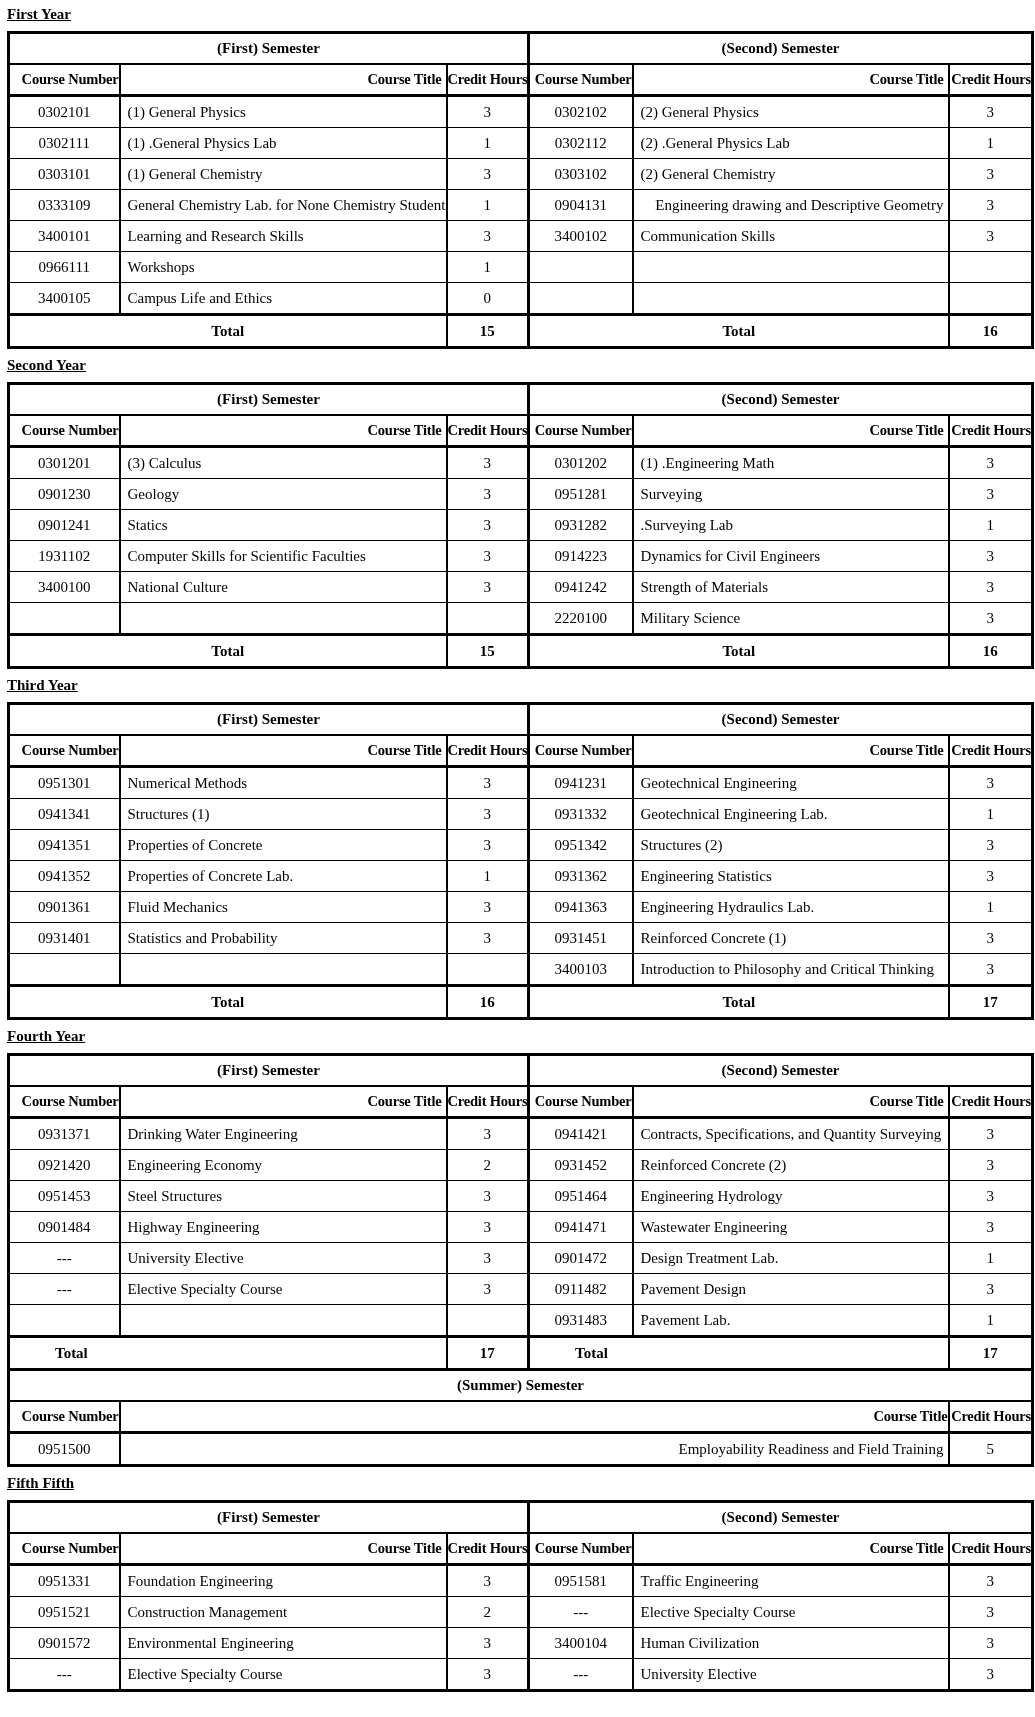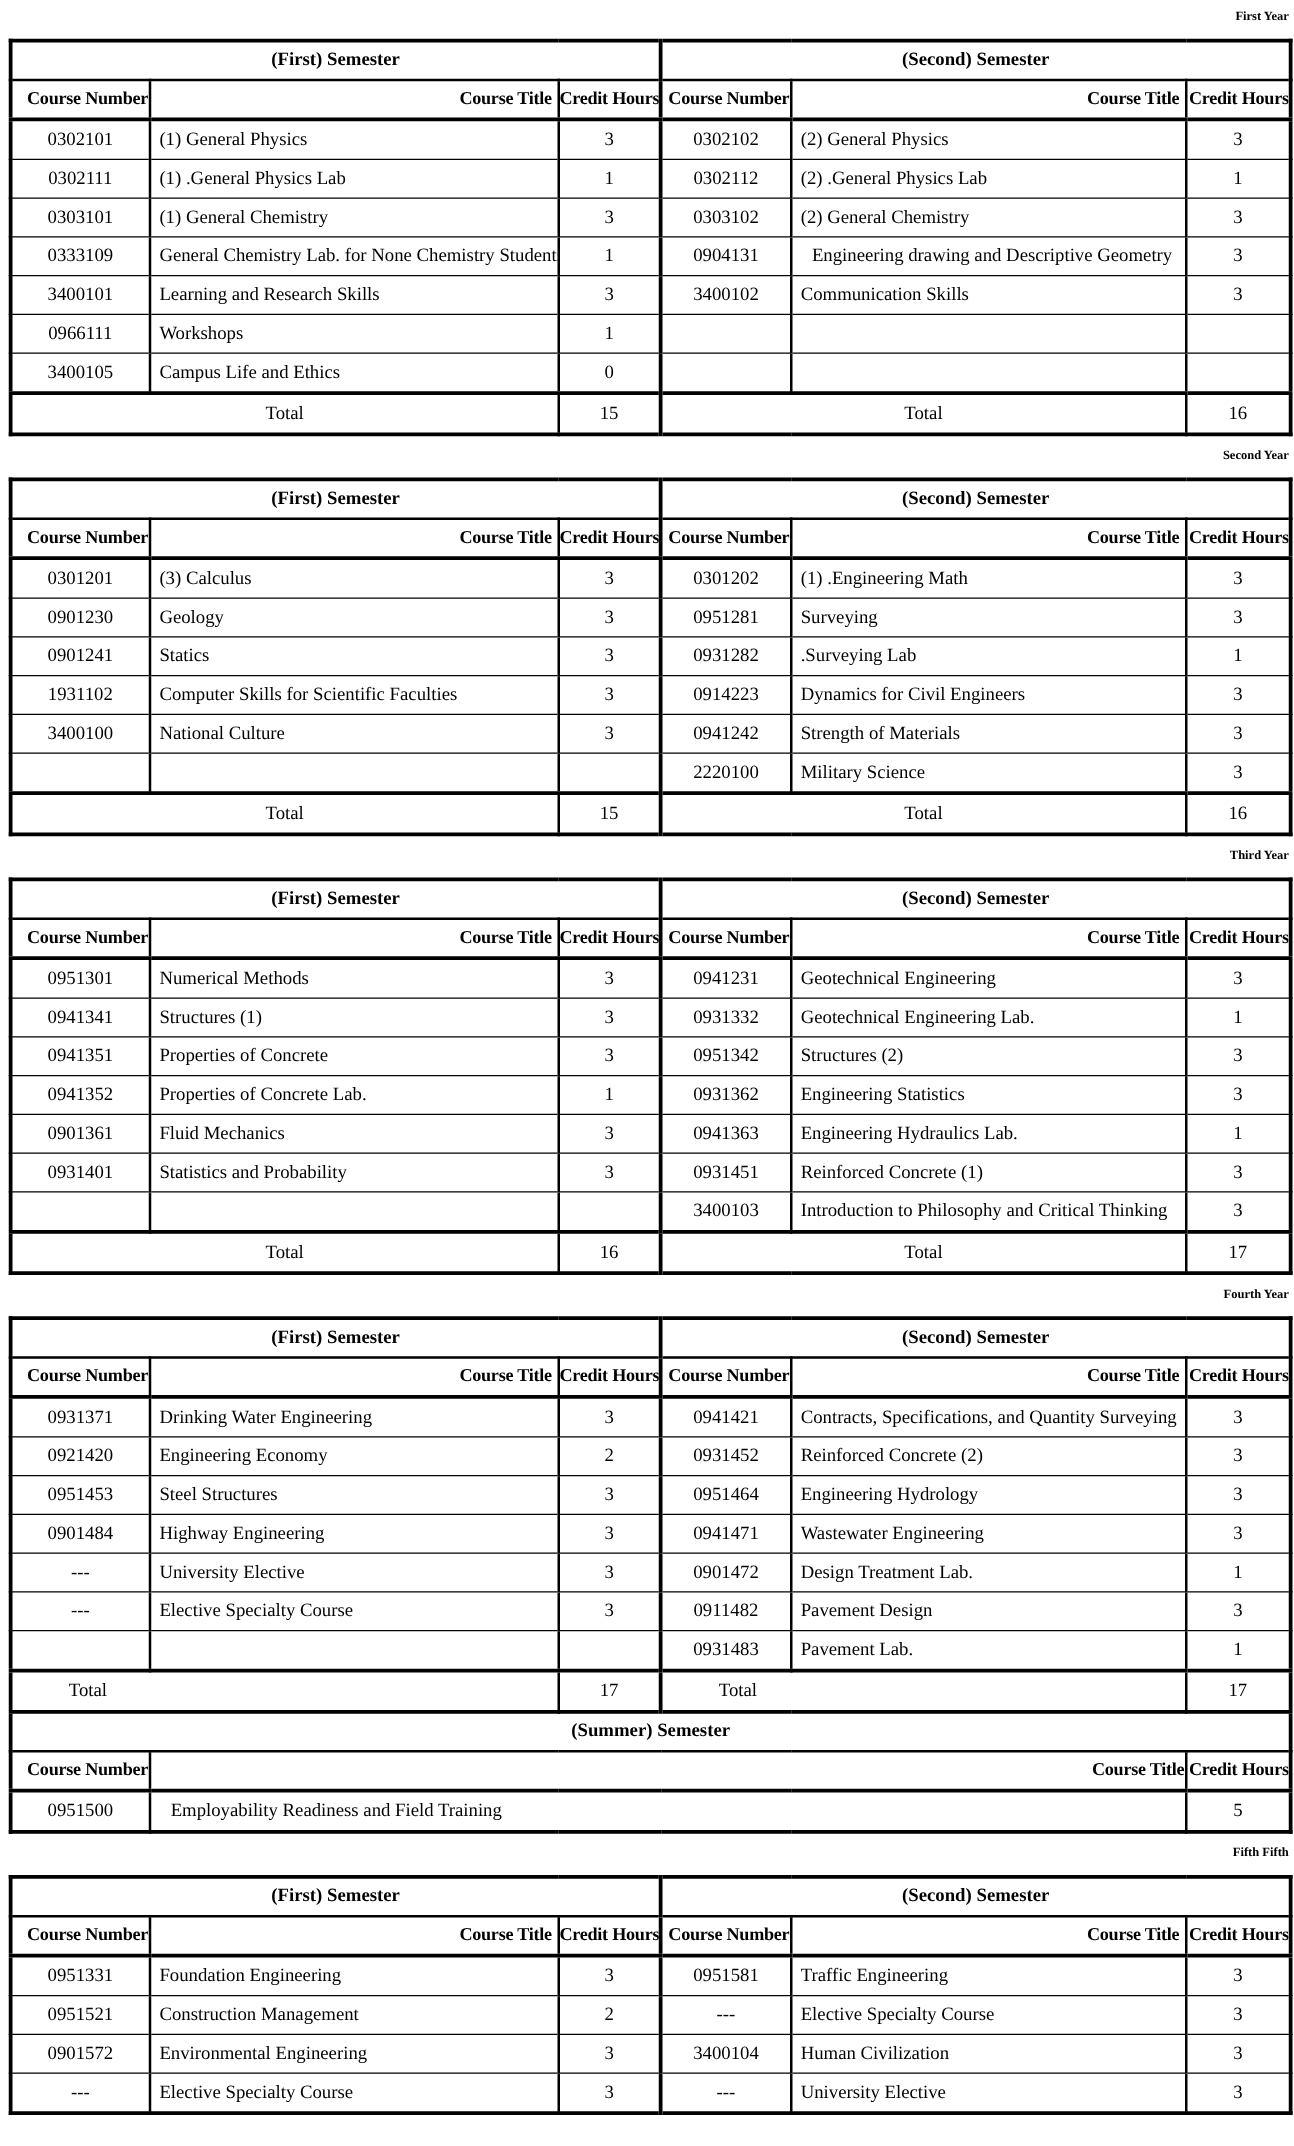--- a/index.html
+++ b/index.html
@@ -1,32 +1,32 @@
 <!DOCTYPE html>
 <html><head>
 <meta charset="utf-8">
 <style>
   html,body{margin:0;padding:0;}
   body{width:1035px;min-height:1717px;background:#fff;color:#000;
        font-family:"Liberation Serif","DejaVu Serif",serif;}
-  .yr-title{font-weight:bold;font-size:10px;line-height:18px;text-align:right;
-            width:1024px;margin:7px 0 8px 7px;}
+  .yr-title{font-weight:bold;font-size:15px;line-height:18px;text-align:left;
+            width:1024px;margin:7px 0 8px 7px;text-decoration:underline;}
   section.year-block:first-child .yr-title{margin-top:5px;}
   table.yr{border-collapse:collapse;table-layout:fixed;width:1024px;margin-left:7px;
            border:3px solid #000;}
   td{border:1px solid #000;border-left-width:2px;border-right-width:2px;
      font-size:15px;height:30px;padding:0;overflow:hidden;white-space:nowrap;}
   .mid{border-left-width:3px !important;}
   tr.sem-row td{border-bottom-width:2px;font-weight:bold;text-align:center;height:29px;}
   tr.hdr-row td,tr.summer-hdr td{border-bottom-width:3px;font-weight:bold;text-align:right;
      height:29px;font-size:14.5px;letter-spacing:-0.2px;}
   td.cn,td.ch{text-align:center;}
   td.ct{text-align:left;padding-left:7px;padding-right:4px;}
-  td.ct.center{text-align:left;padding-left:16px;}
-  tr.total-row td{border-top-width:3px;font-weight:normal;}
+  td.ct.center{text-align:right;padding-left:16px;}
+  tr.total-row td{border-top-width:3px;font-weight:bold;}
   td.total-label.center{text-align:center;}
   td.total-label.left{text-align:left;padding-left:45px;}
   tr.summer-sem td{border-top-width:3px;border-bottom-width:2px;font-weight:bold;text-align:center;height:29px;}
 </style>
 </head>
 <body>
 
 <main>
     <section class="year-block">
       <div class="yr-title">First Year</div>

